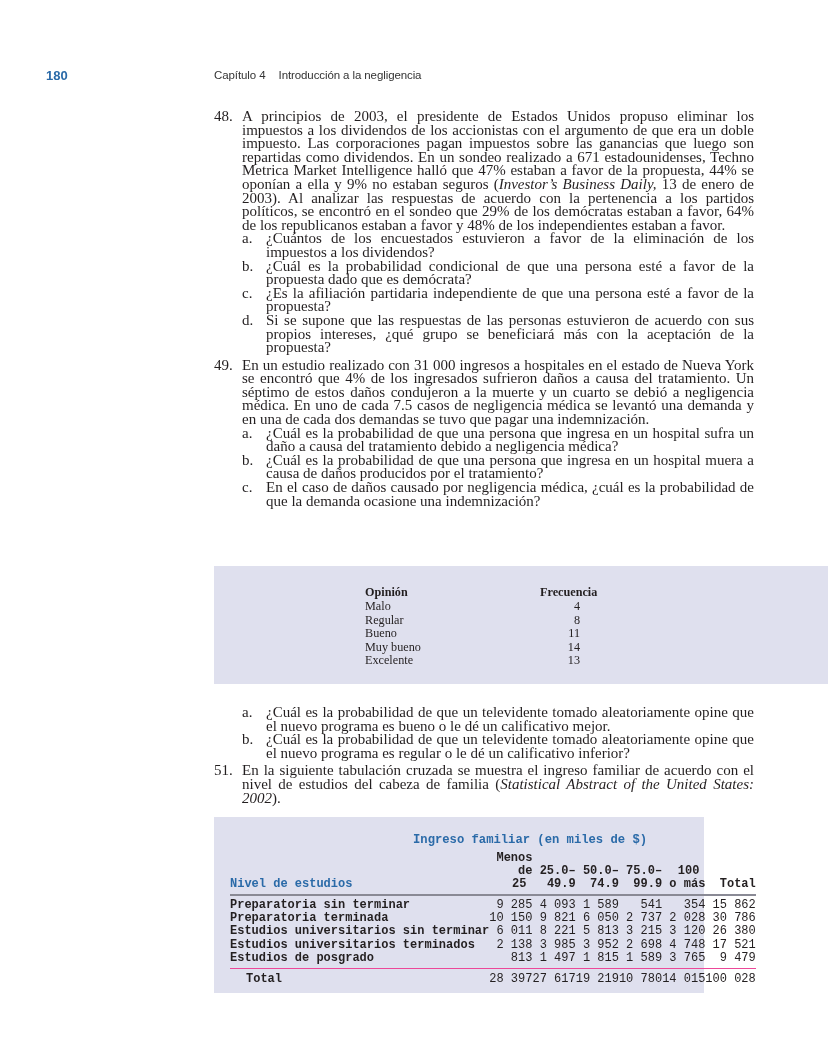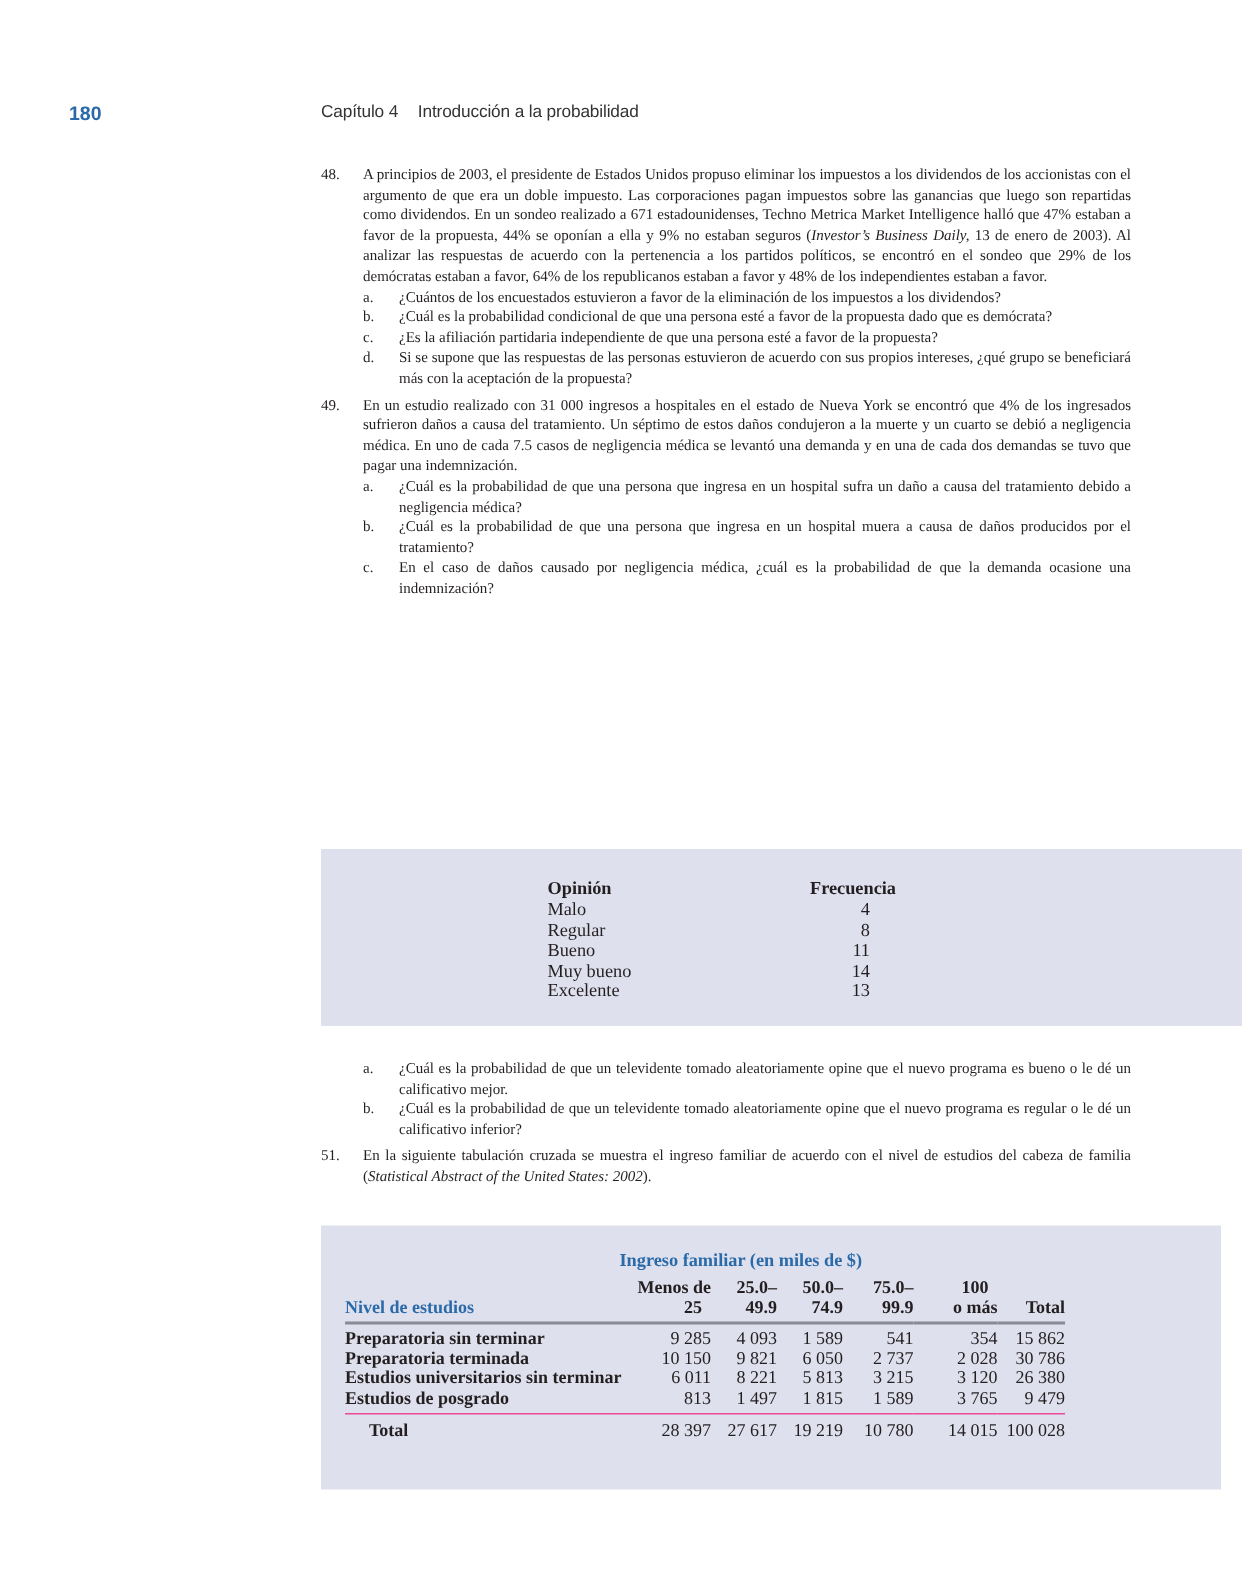--- a/index.html
+++ b/index.html
@@ -13,21 +13,21 @@
   }
   .running-head {
     position: absolute; left: 214px; top: 69px;
     font-family: "Liberation Sans", sans-serif; font-size: 11.5px; color: #333;
     letter-spacing: -0.1px;
   }
   .running-head .chap { margin-right: 10px; }
 
   .content { position: absolute; left: 214px; top: 110px; width: 540px; }
 
-  .problem { position: relative; padding-left: 28px; font-size: 10px; line-height: 13.6px; text-align: justify; }
+  .problem { position: relative; padding-left: 28px; font-size: 15px; line-height: 13.6px; text-align: justify; }
   .problem .num { position: absolute; left: 0; top: 0; }
   .problem p { text-align: justify; }
   .sub { position: relative; padding-left: 24px; margin-left: 0; text-align: justify; }
   .sub .letter { position: absolute; left: 0; top: 0; }
   .mt4 { margin-top: 4px; }
 
   i { font-style: italic; }
 
   .box {
     background: #dfe0ee; margin-left: 0;
@@ -36,21 +36,21 @@
   .opinion-box { position: absolute; left: 214px; top: 566px; width: 628px; height: 118px; }
   .opinion-table { position: absolute; left: 151px; top: 18px; font-size: 12.2px; border-collapse: collapse; }
   .opinion-table th { font-weight: bold; text-align: left; padding: 0; line-height: 16px; }
   .opinion-table td { padding: 0; line-height: 13.6px; }
   .opinion-table .c1 { width: 175px; }
   .opinion-table .c2 { width: 60px; text-align: right; padding-right: 20px; }
   .opinion-table th.c2 { text-align: left; padding-right: 0; }
 
   .sec2 { position: absolute; left: 214px; top: 706px; width: 540px; }
 
-  .income-box { position: absolute; left: 214px; top: 817px; width: 600px; height: 176px; }
+  .income-box { position: absolute; left: 214px; top: 817px; width: 490px; height: 176px; font-family: Liberation Mono, monospace; }
   .income-title {
     position: absolute; left: 199px; top: 16px;
     font-weight: bold; font-size: 12.2px; color: #2a6aa8;
   }
   .income-table { position: absolute; left: 16px; top: 35px; border-collapse: collapse; font-size: 12px; }
   .income-table th { font-weight: bold; line-height: 13px; vertical-align: bottom; padding: 0 0 3px 0; text-align: right; }
   .income-table th.rowhead { text-align: left; color: #2a6aa8; }
   .income-table td { line-height: 13.2px; padding: 0; text-align: right; white-space: nowrap; }
   .income-table td.label { text-align: left; font-weight: bold; }
   .income-table .first-body td { padding-top: 3px; }
@@ -64,21 +64,21 @@
   .w-c4 { width: 47px; }
   .w-c5 { width: 56px; }
   .w-tot { width: 45px; }
 </style>
 </head>
 <body>
 
 <div class="page-number">180</div>
 <div class="running-head">
   <span class="chap">Capítulo 4</span>
-  <span>Introducción a la probabilidad</span>
+  <span>Introducción a la negligencia</span>
 </div>
 
 <div class="content">
 
   <div class="problem">
     <span class="num">48.</span>
     <p><span>A principios de 2003, el presidente de Estados Unidos propuso eliminar los impuestos a los dividendos de los accionistas con el argumento de que era un doble impuesto. Las corporaciones pagan impuestos sobre las ganancias que luego son repartidas como dividendos. En un sondeo realizado a 671 estadounidenses, Techno Metrica Market Intelligence halló que 47% estaban a favor de la propuesta, 44% se oponían a ella y 9% no estaban seguros (</span><i>Investor’s Business Daily,</i><span> 13 de enero de 2003). Al analizar las respuestas de acuerdo con la pertenencia a los partidos políticos, se encontró en el sondeo que 29% de los demócratas estaban a favor, 64% de los republicanos estaban a favor y 48% de los independientes estaban a favor.</span></p>
     <div class="sub"><span class="letter">a.</span><span>¿Cuántos de los encuestados estuvieron a favor de la eliminación de los impuestos a los dividendos?</span></div>
     <div class="sub"><span class="letter">b.</span><span>¿Cuál es la probabilidad condicional de que una persona esté a favor de la propuesta dado que es demócrata?</span></div>
     <div class="sub"><span class="letter">c.</span><span> ¿Es la afiliación partidaria independiente de que una persona esté a favor de la propuesta?</span></div>
@@ -174,20 +174,29 @@
       </tr>
       <tr>
         <td class="label">Estudios universitarios sin terminar</td>
         <td>6 011</td>
         <td>8 221</td>
         <td>5 813</td>
         <td>3 215</td>
         <td>3 120</td>
         <td>26 380</td>
       </tr>
+      <tr>
+        <td class="label">Estudios universitarios terminados</td>
+        <td>2 138</td>
+        <td>3 985</td>
+        <td>3 952</td>
+        <td>2 698</td>
+        <td>4 748</td>
+        <td>17 521</td>
+      </tr>
       <tr class="last">
         <td class="label">Estudios de posgrado</td>
         <td>813</td>
         <td>1 497</td>
         <td>1 815</td>
         <td>1 589</td>
         <td>3 765</td>
         <td>9 479</td>
       </tr>
       <tr class="total">

